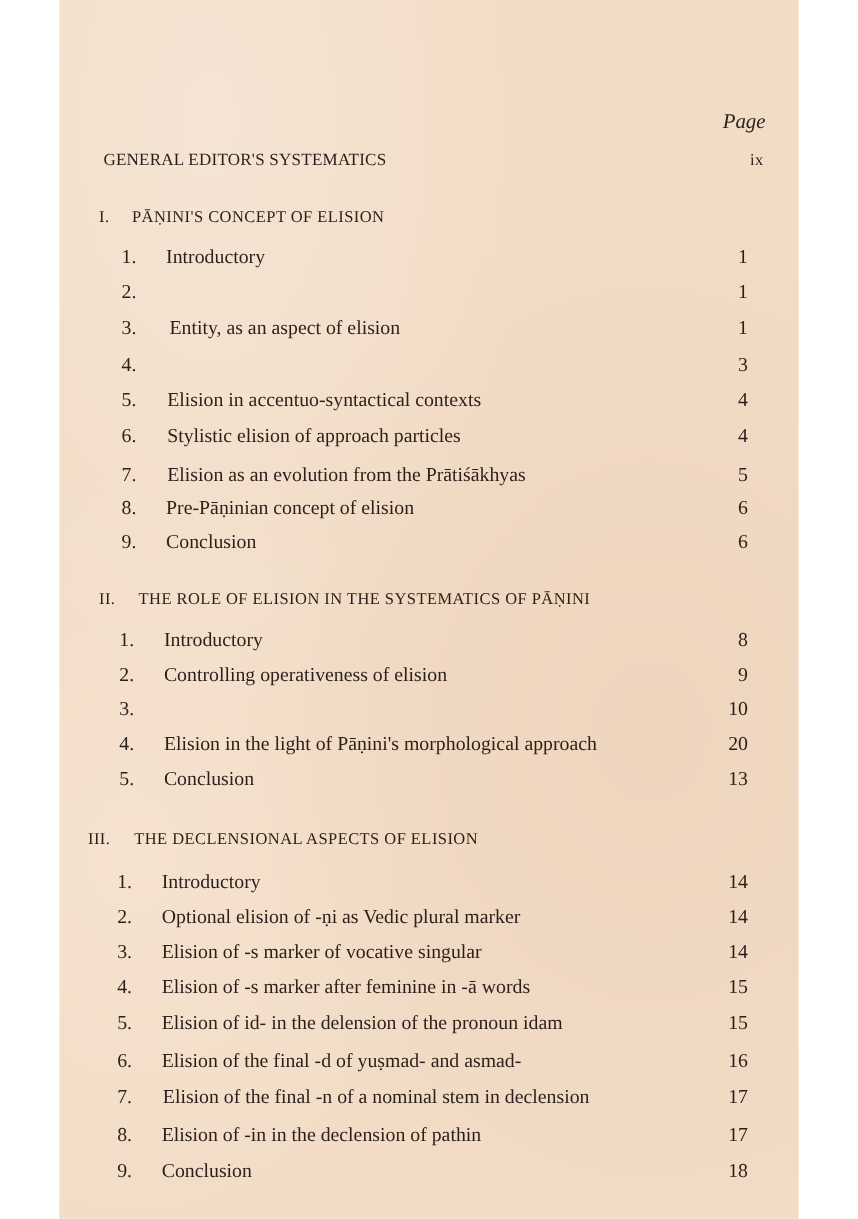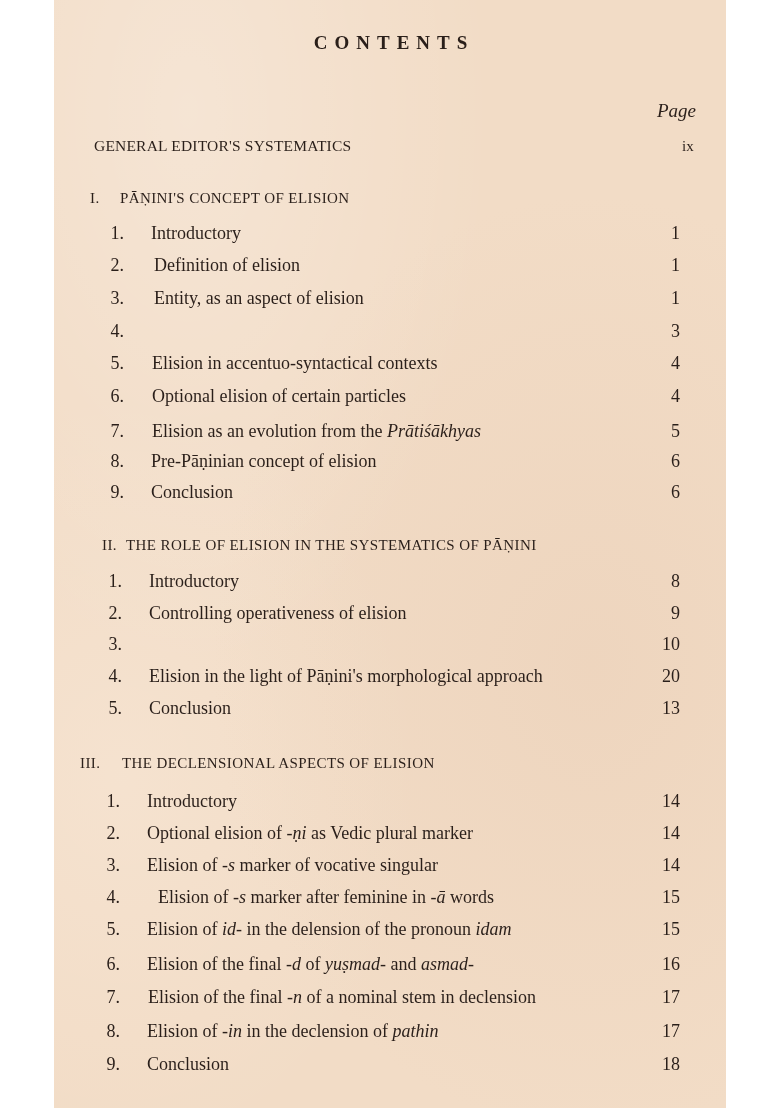--- a/index.html
+++ b/index.html
@@ -64,86 +64,84 @@
       letter-spacing: 0.4px;
     }
     .chapter .num { position: absolute; text-align: right; }
     .chapter .label { position: absolute; }
     .entry {
       font-size: 18px;
     }
     .entry .num { position: absolute; width: 30px; text-align: right; }
     .entry .label { position: absolute; }
     .entry .pg { position: absolute; right: 46px; width: 40px; text-align: right; }
-    .it { font-style: italic; }
+    .it { }
   </style>
 </head>
 <body>
 
 <div class="page">
-  <div class="title">CONTENTS</div>
   <div class="page-label">Page</div>
 
   <div class="row front" style="top:133px;">
     <span class="label">GENERAL EDITOR'S SYSTEMATICS</span>
     <span class="pg" style="right:32px;font-size:15px;text-align:right;">ix</span>
   </div>
 
   <div class="row chapter" style="top:185px;">
     <span class="num" style="left:36px;">I.</span>
     <span class="label" style="left:66px;">PĀṆINI'S CONCEPT OF ELISION</span>
   </div>
 
   <div class="row entry" style="top:220px;">
     <span class="num" style="left:40px;">1.</span>
     <span class="label" style="left:97px;"><span>Introductory</span></span>
     <span class="pg">1</span>
   </div>
   <div class="row entry" style="top:252px;">
     <span class="num" style="left:40px;">2.</span>
-    <span class="label" style="left:100px;"><span>Definition of elision</span></span>
     <span class="pg">1</span>
   </div>
   <div class="row entry" style="top:285px;">
     <span class="num" style="left:40px;">3.</span>
     <span class="label" style="left:100px;"><span>Entity, as an aspect of elision</span></span>
     <span class="pg">1</span>
   </div>
   <div class="row entry" style="top:318px;">
     <span class="num" style="left:40px;">4.</span>
     <span class="pg">3</span>
   </div>
   <div class="row entry" style="top:350px;">
     <span class="num" style="left:40px;">5.</span>
     <span class="label" style="left:98px;"><span>Elision in accentuo-syntactical contexts</span></span>
     <span class="pg">4</span>
   </div>
   <div class="row entry" style="top:383px;">
     <span class="num" style="left:40px;">6.</span>
-    <span class="label" style="left:98px;"><span>Optional elision of certain particles</span></span>
+    <span class="label" style="left:98px;"><span>Stylistic elision of approach particles</span></span>
     <span class="pg">4</span>
   </div>
   <div class="row entry" style="top:418px;">
     <span class="num" style="left:40px;">7.</span>
     <span class="label" style="left:98px;"><span>Elision as an evolution from the </span><span class="it">Prātiśākhyas</span></span>
     <span class="pg">5</span>
   </div>
   <div class="row entry" style="top:448px;">
     <span class="num" style="left:40px;">8.</span>
     <span class="label" style="left:97px;"><span>Pre-Pāṇinian concept of elision</span></span>
     <span class="pg">6</span>
   </div>
   <div class="row entry" style="top:479px;">
     <span class="num" style="left:40px;">9.</span>
     <span class="label" style="left:97px;"><span>Conclusion</span></span>
     <span class="pg">6</span>
   </div>
 
   <div class="row chapter" style="top:532px;">
-    <span class="num" style="left:36px;margin-left:12px;">II.</span>
+    <span class="num" style="left:36px;">II.</span>
     <span class="label" style="left:72px;">THE ROLE OF ELISION IN THE SYSTEMATICS OF PĀṆINI</span>
   </div>
 
   <div class="row entry" style="top:568px;">
     <span class="num" style="left:38px;">1.</span>
     <span class="label" style="left:95px;"><span>Introductory</span></span>
     <span class="pg">8</span>
   </div>
   <div class="row entry" style="top:600px;">
     <span class="num" style="left:38px;">2.</span>
@@ -180,21 +178,21 @@
     <span class="label" style="left:93px;"><span>Optional elision of </span><span class="it">-ṇi</span><span> as Vedic plural marker</span></span>
     <span class="pg">14</span>
   </div>
   <div class="row entry" style="top:852px;">
     <span class="num" style="left:36px;">3.</span>
     <span class="label" style="left:93px;"><span>Elision of </span><span class="it">-s</span><span> marker of vocative singular</span></span>
     <span class="pg">14</span>
   </div>
   <div class="row entry" style="top:884px;">
     <span class="num" style="left:36px;">4.</span>
-    <span class="label" style="left:104px;"><span>Elision of </span><span class="it">-s</span><span> marker after feminine in </span><span class="it">-ā</span><span> words</span></span>
+    <span class="label" style="left:93px;"><span>Elision of </span><span class="it">-s</span><span> marker after feminine in </span><span class="it">-ā</span><span> words</span></span>
     <span class="pg">15</span>
   </div>
   <div class="row entry" style="top:916px;">
     <span class="num" style="left:36px;">5.</span>
     <span class="label" style="left:93px;"><span>Elision of </span><span class="it">id-</span><span> in the delension of the pronoun </span><span class="it">idam</span></span>
     <span class="pg">15</span>
   </div>
   <div class="row entry" style="top:951px;">
     <span class="num" style="left:36px;">6.</span>
     <span class="label" style="left:93px;"><span>Elision of the final </span><span class="it">-d</span><span> of </span><span class="it">yuṣmad-</span><span> and </span><span class="it">asmad-</span></span>

